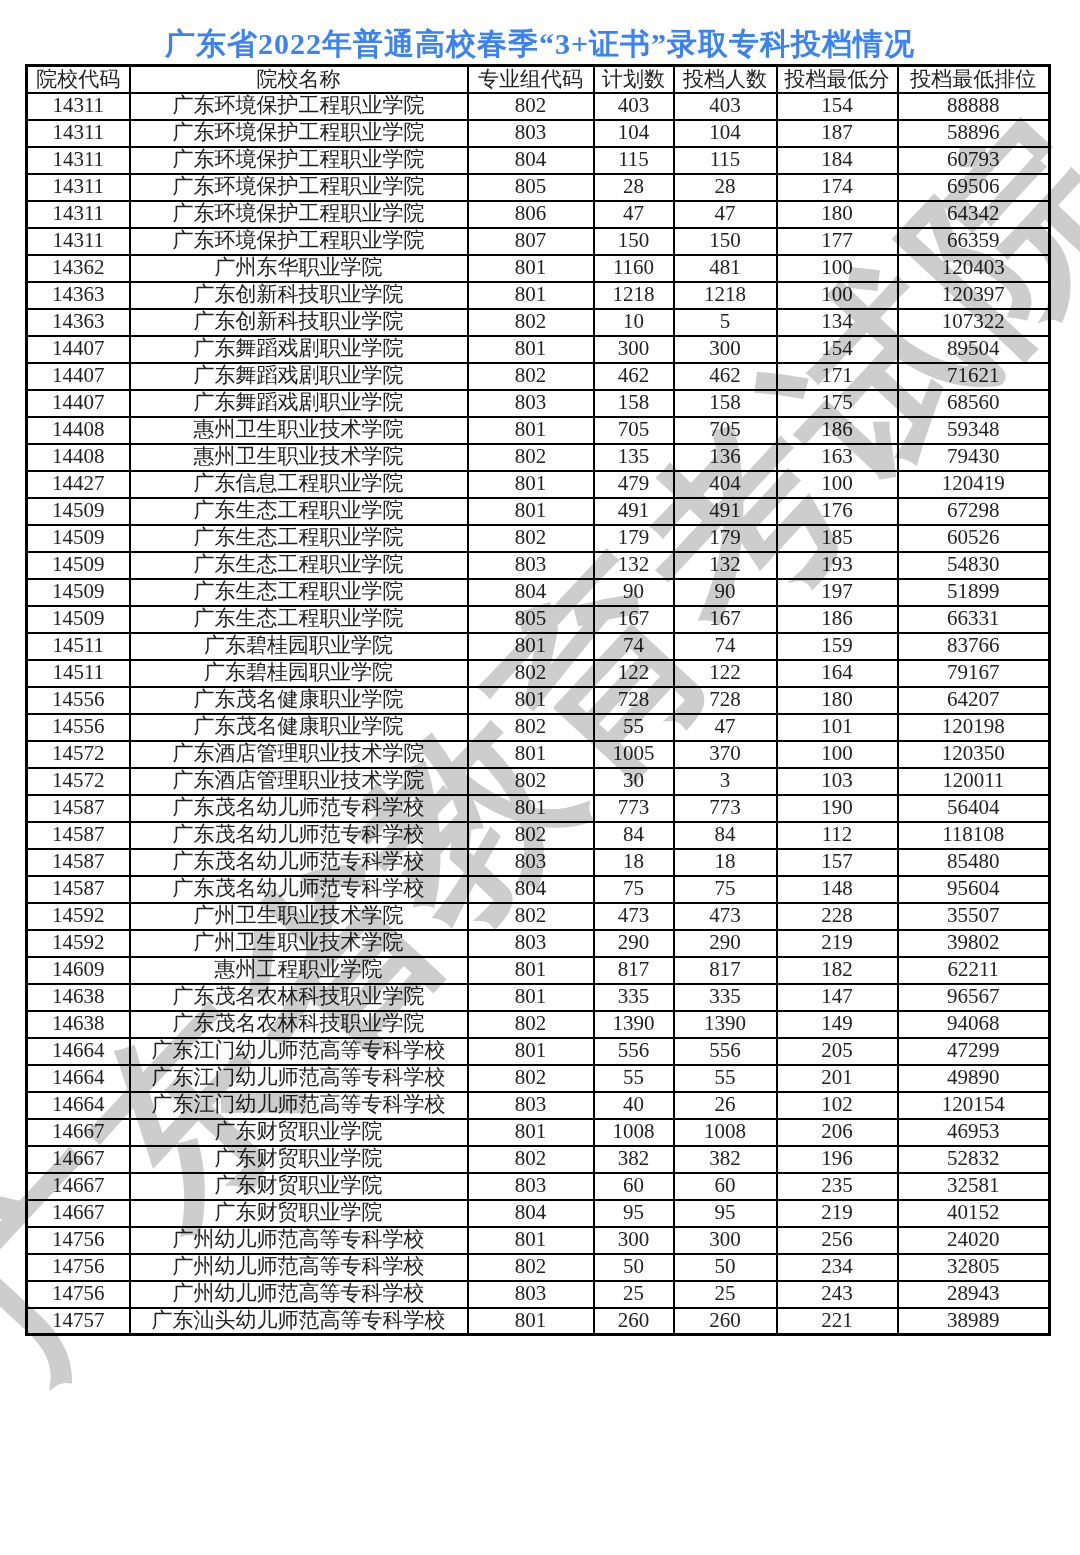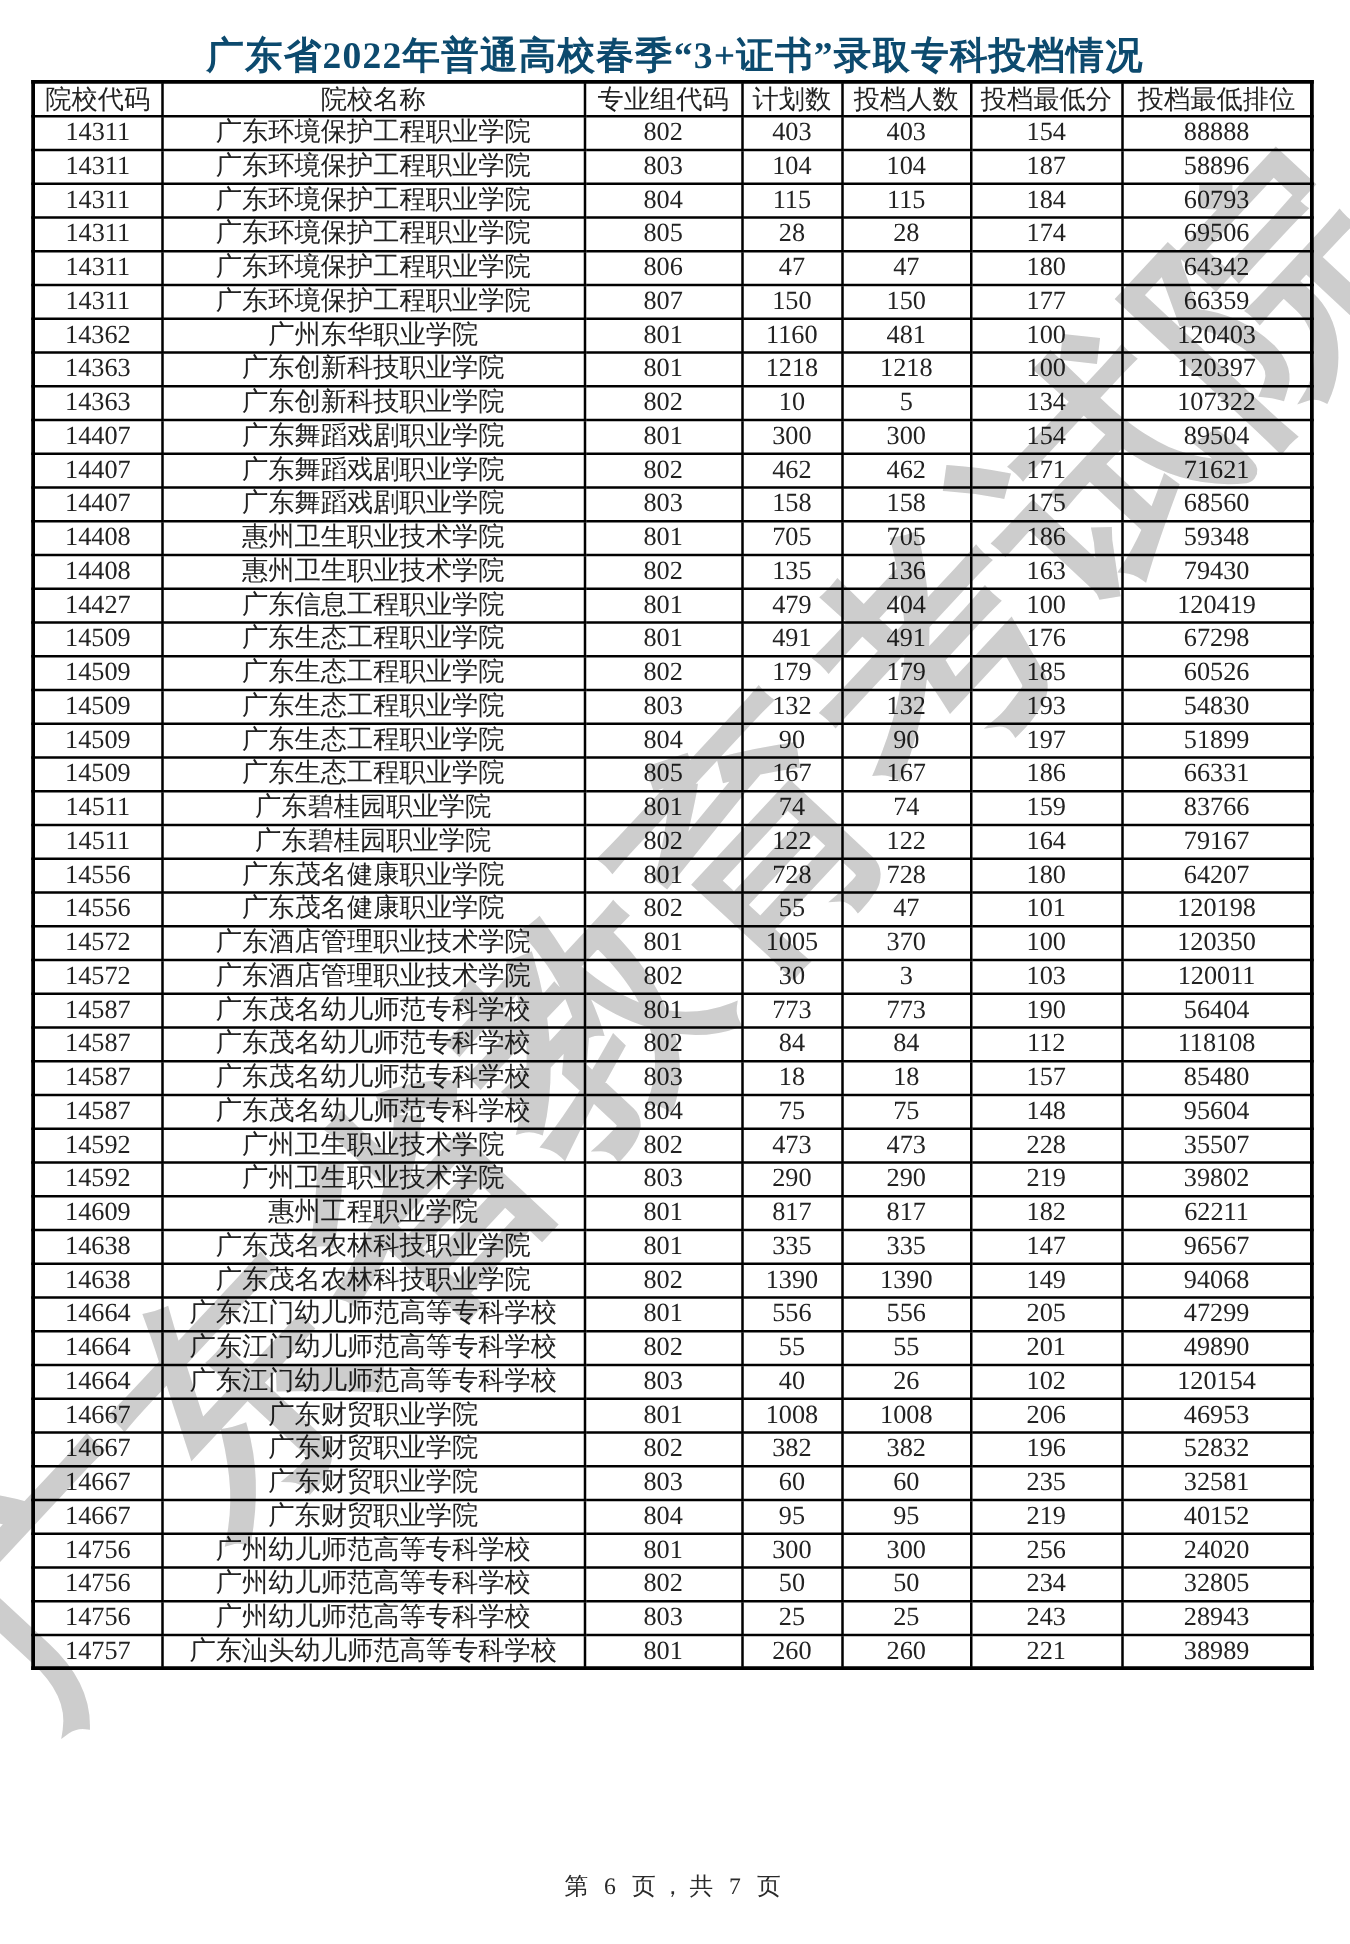--- a/index.html
+++ b/index.html
@@ -16,21 +16,21 @@
     overflow: hidden;
   }
   .title {
     position: absolute;
     top: 24px; left: 0;
     width: 100%;
     text-align: center;
     font-size: 30px;
     font-weight: bold;
     letter-spacing: 1px;
-    color: #0c4a6e;
+    color: #3b82f6;
   }
   table.score-table {
     position: absolute;
     top: 64px; left: 25px;
     width: 1023px;
     border-collapse: collapse;
     table-layout: fixed;
     border: 3px solid #000;
     background: transparent;
   }
@@ -513,15 +513,14 @@
           <td>广东汕头幼儿师范高等专科学校</td>
           <td>801</td>
           <td>260</td>
           <td>260</td>
           <td>221</td>
           <td>38989</td>
         </tr>
       </tbody>
   </table>
 
-  <div class="footer">第 6 页，共 7 页</div>
 
 </div>
 
 </body></html>

